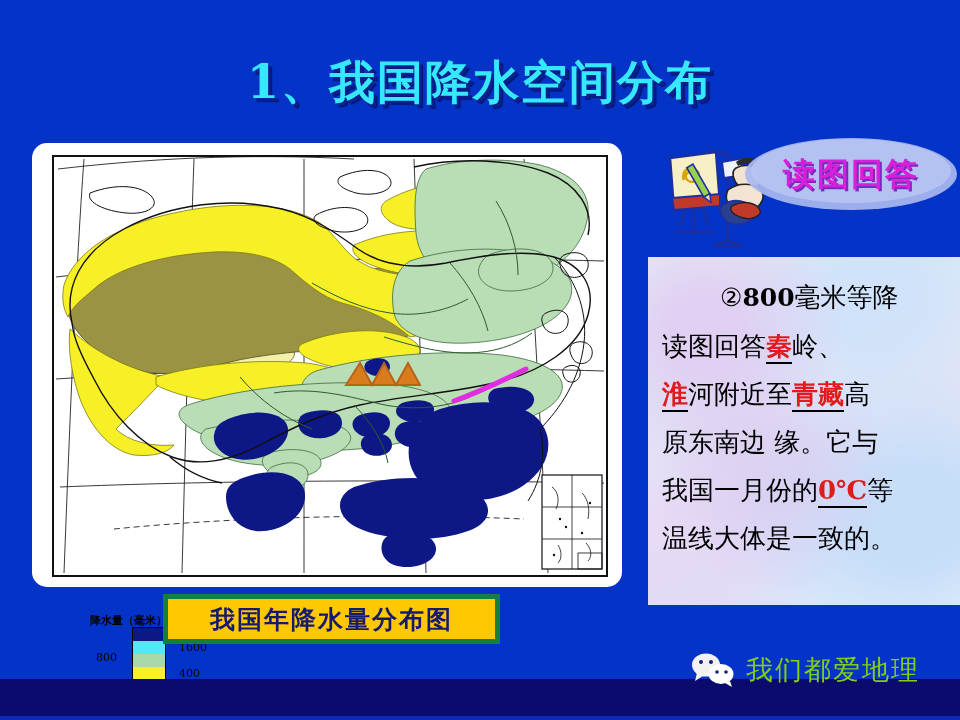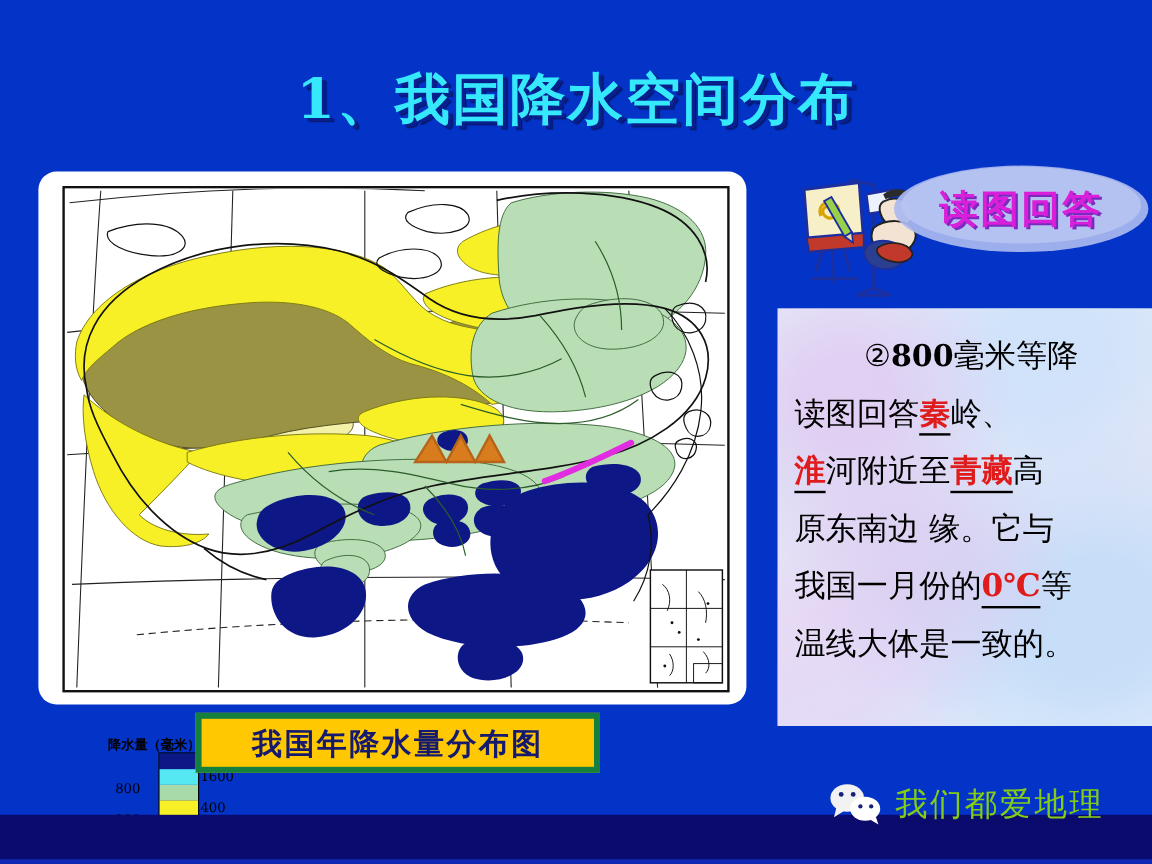--- a/index.html
+++ b/index.html
@@ -47,21 +47,21 @@
   .legend-title{
     position:absolute;left:0;top:0;
     font-family:"DejaVu Serif","Liberation Serif",serif;
     font-weight:bold;font-size:11px;color:#000;white-space:nowrap;
   }
   .legend-bar{
     position:absolute;left:42px;top:14px;width:32px;height:78px;
     border:1px solid #000;
   }
   .legend-bar div{width:100%;height:13px;}
-  .legend-labels{position:absolute;left:77px;top:14px;width:95px;height:78px;padding-left:48px;}
+  .legend-labels{position:absolute;left:89px;top:14px;width:95px;height:78px;padding-left:48px;}
   .legend-labels span{
     position:absolute;left:0;
     font-family:"DejaVu Serif","Liberation Serif",serif;
     font-size:11px;color:#000;
   }
   .legend-out{position:absolute;font-family:"DejaVu Serif","Liberation Serif",serif;font-size:11px;color:#000;}
 
   
   .caption{
     position:absolute;left:163px;top:594px;width:327px;height:40px;

